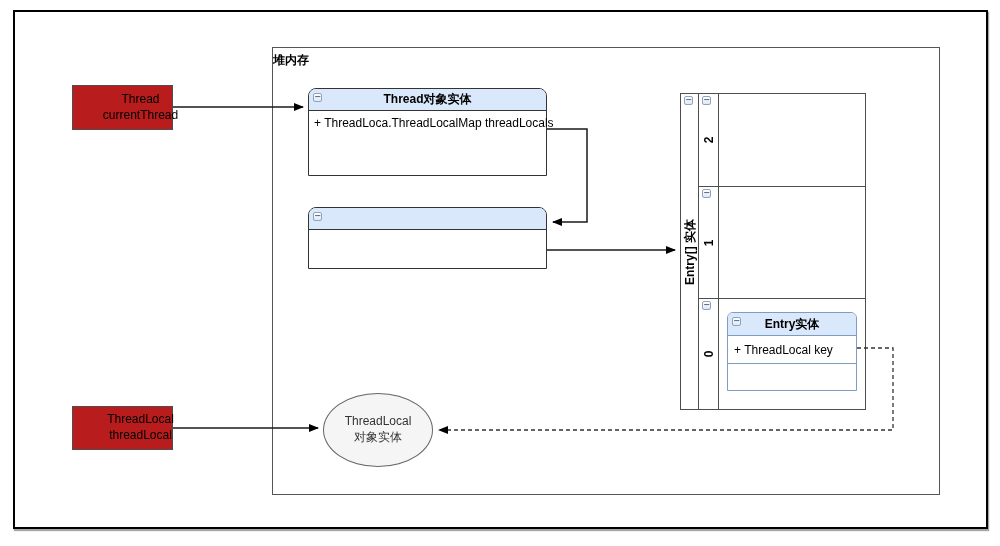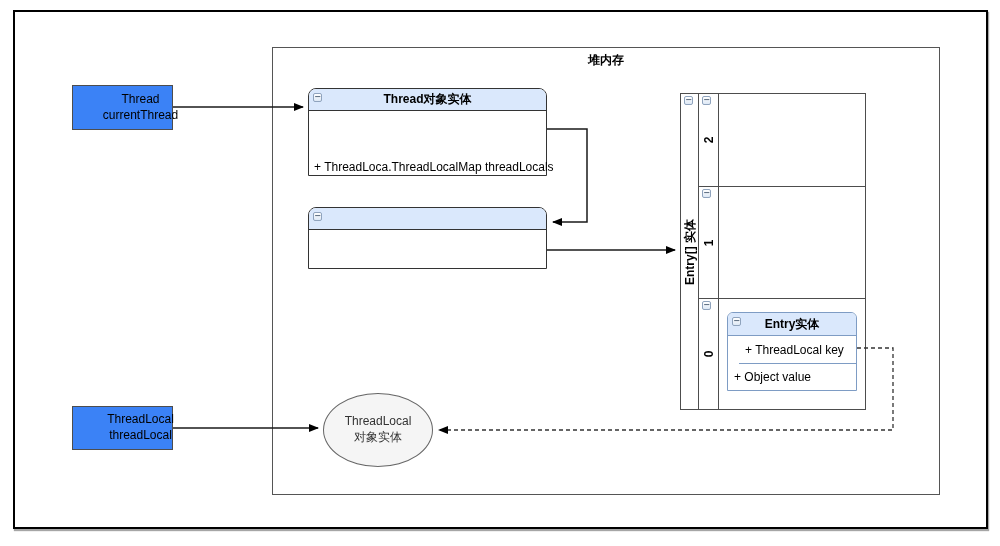--- a/index.html
+++ b/index.html
@@ -9,35 +9,35 @@
   }
   *{box-sizing:border-box;}
   .outer-frame{
     position:absolute;left:13px;top:10px;width:975px;height:519px;
     border:2px solid #000;box-shadow:1px 2px 1px rgba(0,0,0,0.35);background:transparent;
   }
   .heap{
     position:absolute;left:272px;top:47px;width:668px;height:448px;
     border:1px solid #555;background:#fff;
   }
-  .heap-title{position:absolute;left:0;top:4px;width:100%;text-align:center;font-weight:bold;}
+  .heap-title{position:absolute;left:0;top:4px;width:100%;text-align:left;font-weight:bold;}
   
   .ext-box{
-    position:absolute;border:1px solid #4d4d4d;background:#3b82f6;
+    position:absolute;border:1px solid #4d4d4d;background:#b91c1c;
     display:flex;flex-direction:column;align-items:center;justify-content:center;
     text-align:center;line-height:1.3;padding-left:36px;
   }
   
   .class-box{position:absolute;border:1px solid #333;border-radius:8px 8px 0 0;background:#fff;}
   .class-header{
     position:relative;height:22px;background:#dae8fc;border-bottom:1px solid #333;
     border-radius:7px 7px 0 0;display:flex;align-items:center;justify-content:center;
     font-weight:bold;
   }
-  .class-body{position:relative;margin-top:44px;}
+  .class-body{position:relative;}
   .attr{padding:5px 0 0 5px;white-space:nowrap;}
   
   .collapse{
     position:absolute;left:4px;top:4px;width:9px;height:9px;
     border:1px solid #8fa3bd;border-radius:2px;
     background:linear-gradient(#ffffff,#dde8f5);
     color:#3b4f66;font-size:10px;line-height:6px;text-align:center;
     font-family:"DejaVu Sans Mono",monospace;font-weight:normal;
   }
   
@@ -52,21 +52,21 @@
     white-space:nowrap;font-weight:bold;
   }
   .acol .collapse,.array-labelcol .collapse{left:3px;top:2px;}
   
   .entry-box{position:absolute;left:727px;top:312px;width:130px;height:79px;border:1px solid #7e9cc4;border-radius:6px 6px 0 0;background:#fff;}
   .entry-header{
     position:relative;height:23px;background:#dae8fc;border-bottom:1px solid #7e9cc4;
     border-radius:5px 5px 0 0;display:flex;align-items:center;justify-content:center;font-weight:bold;
   }
   .entry-row{position:relative;display:flex;align-items:center;padding-left:6px;white-space:nowrap;}
-  .entry-row.key{height:28px;border-bottom:1px solid #7e9cc4;margin-left:11px;}
+  .entry-row.key{height:28px;border-bottom:1px solid #7e9cc4;}
   .entry-row.val{height:26px;}
   
   .ellipse{
     position:absolute;left:323px;top:393px;width:110px;height:74px;border-radius:50%;
     border:1px solid #666;background:#f5f5f5;color:#333;
     display:flex;flex-direction:column;align-items:center;justify-content:center;line-height:1.3;text-align:center;
   }
   .connectors{position:absolute;left:0;top:0;width:1000px;height:546px;pointer-events:none;}
 </style>
 </head>
@@ -132,21 +132,20 @@
       </div>
     </div>
   </div>
 
   <div class="entry-box">
     <div class="entry-header">
       <span class="collapse">−</span>
       <span>Entry实体</span>
     </div>
     <div class="entry-row key">+ ThreadLocal key</div>
-    <div class="entry-row val">+ Object value</div>
   </div>
 
   <div class="ellipse">
     <div>ThreadLocal</div>
     <div>对象实体</div>
   </div>
 
   <svg class="connectors" viewBox="0 0 1000 546">
     <defs>
       <marker id="ah" markerUnits="userSpaceOnUse" markerWidth="12" markerHeight="10" refX="10" refY="5" orient="auto">

